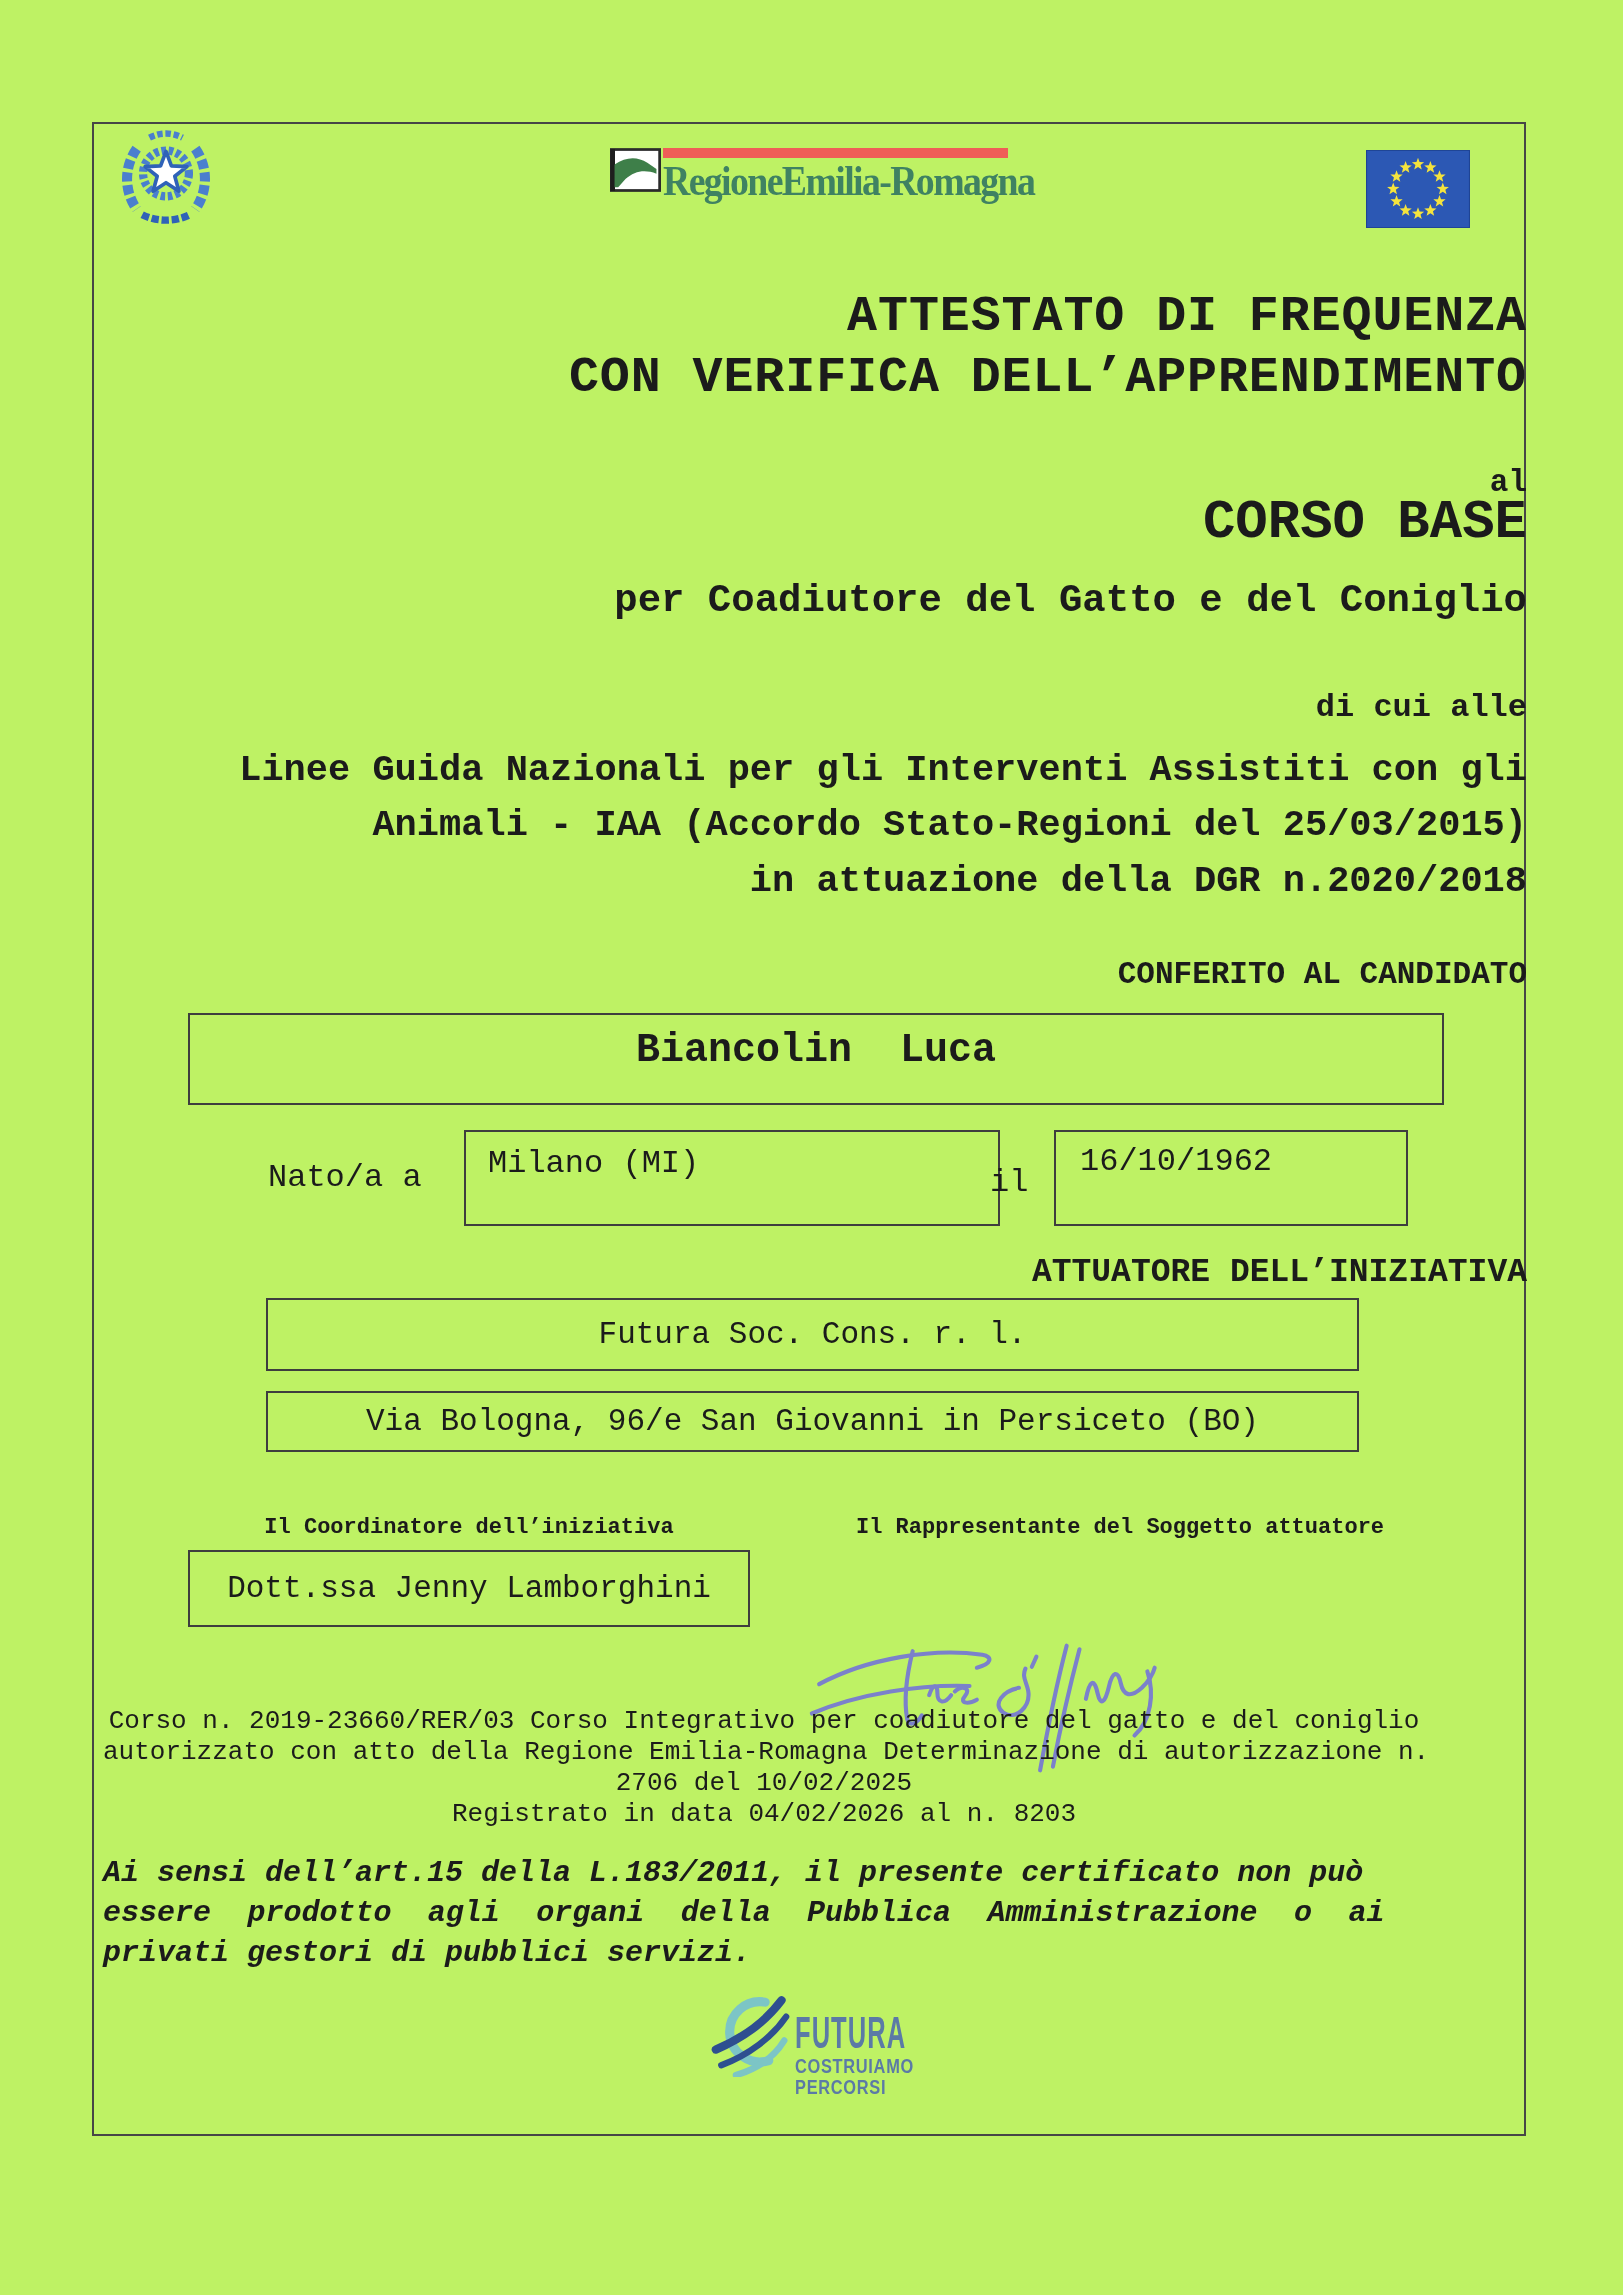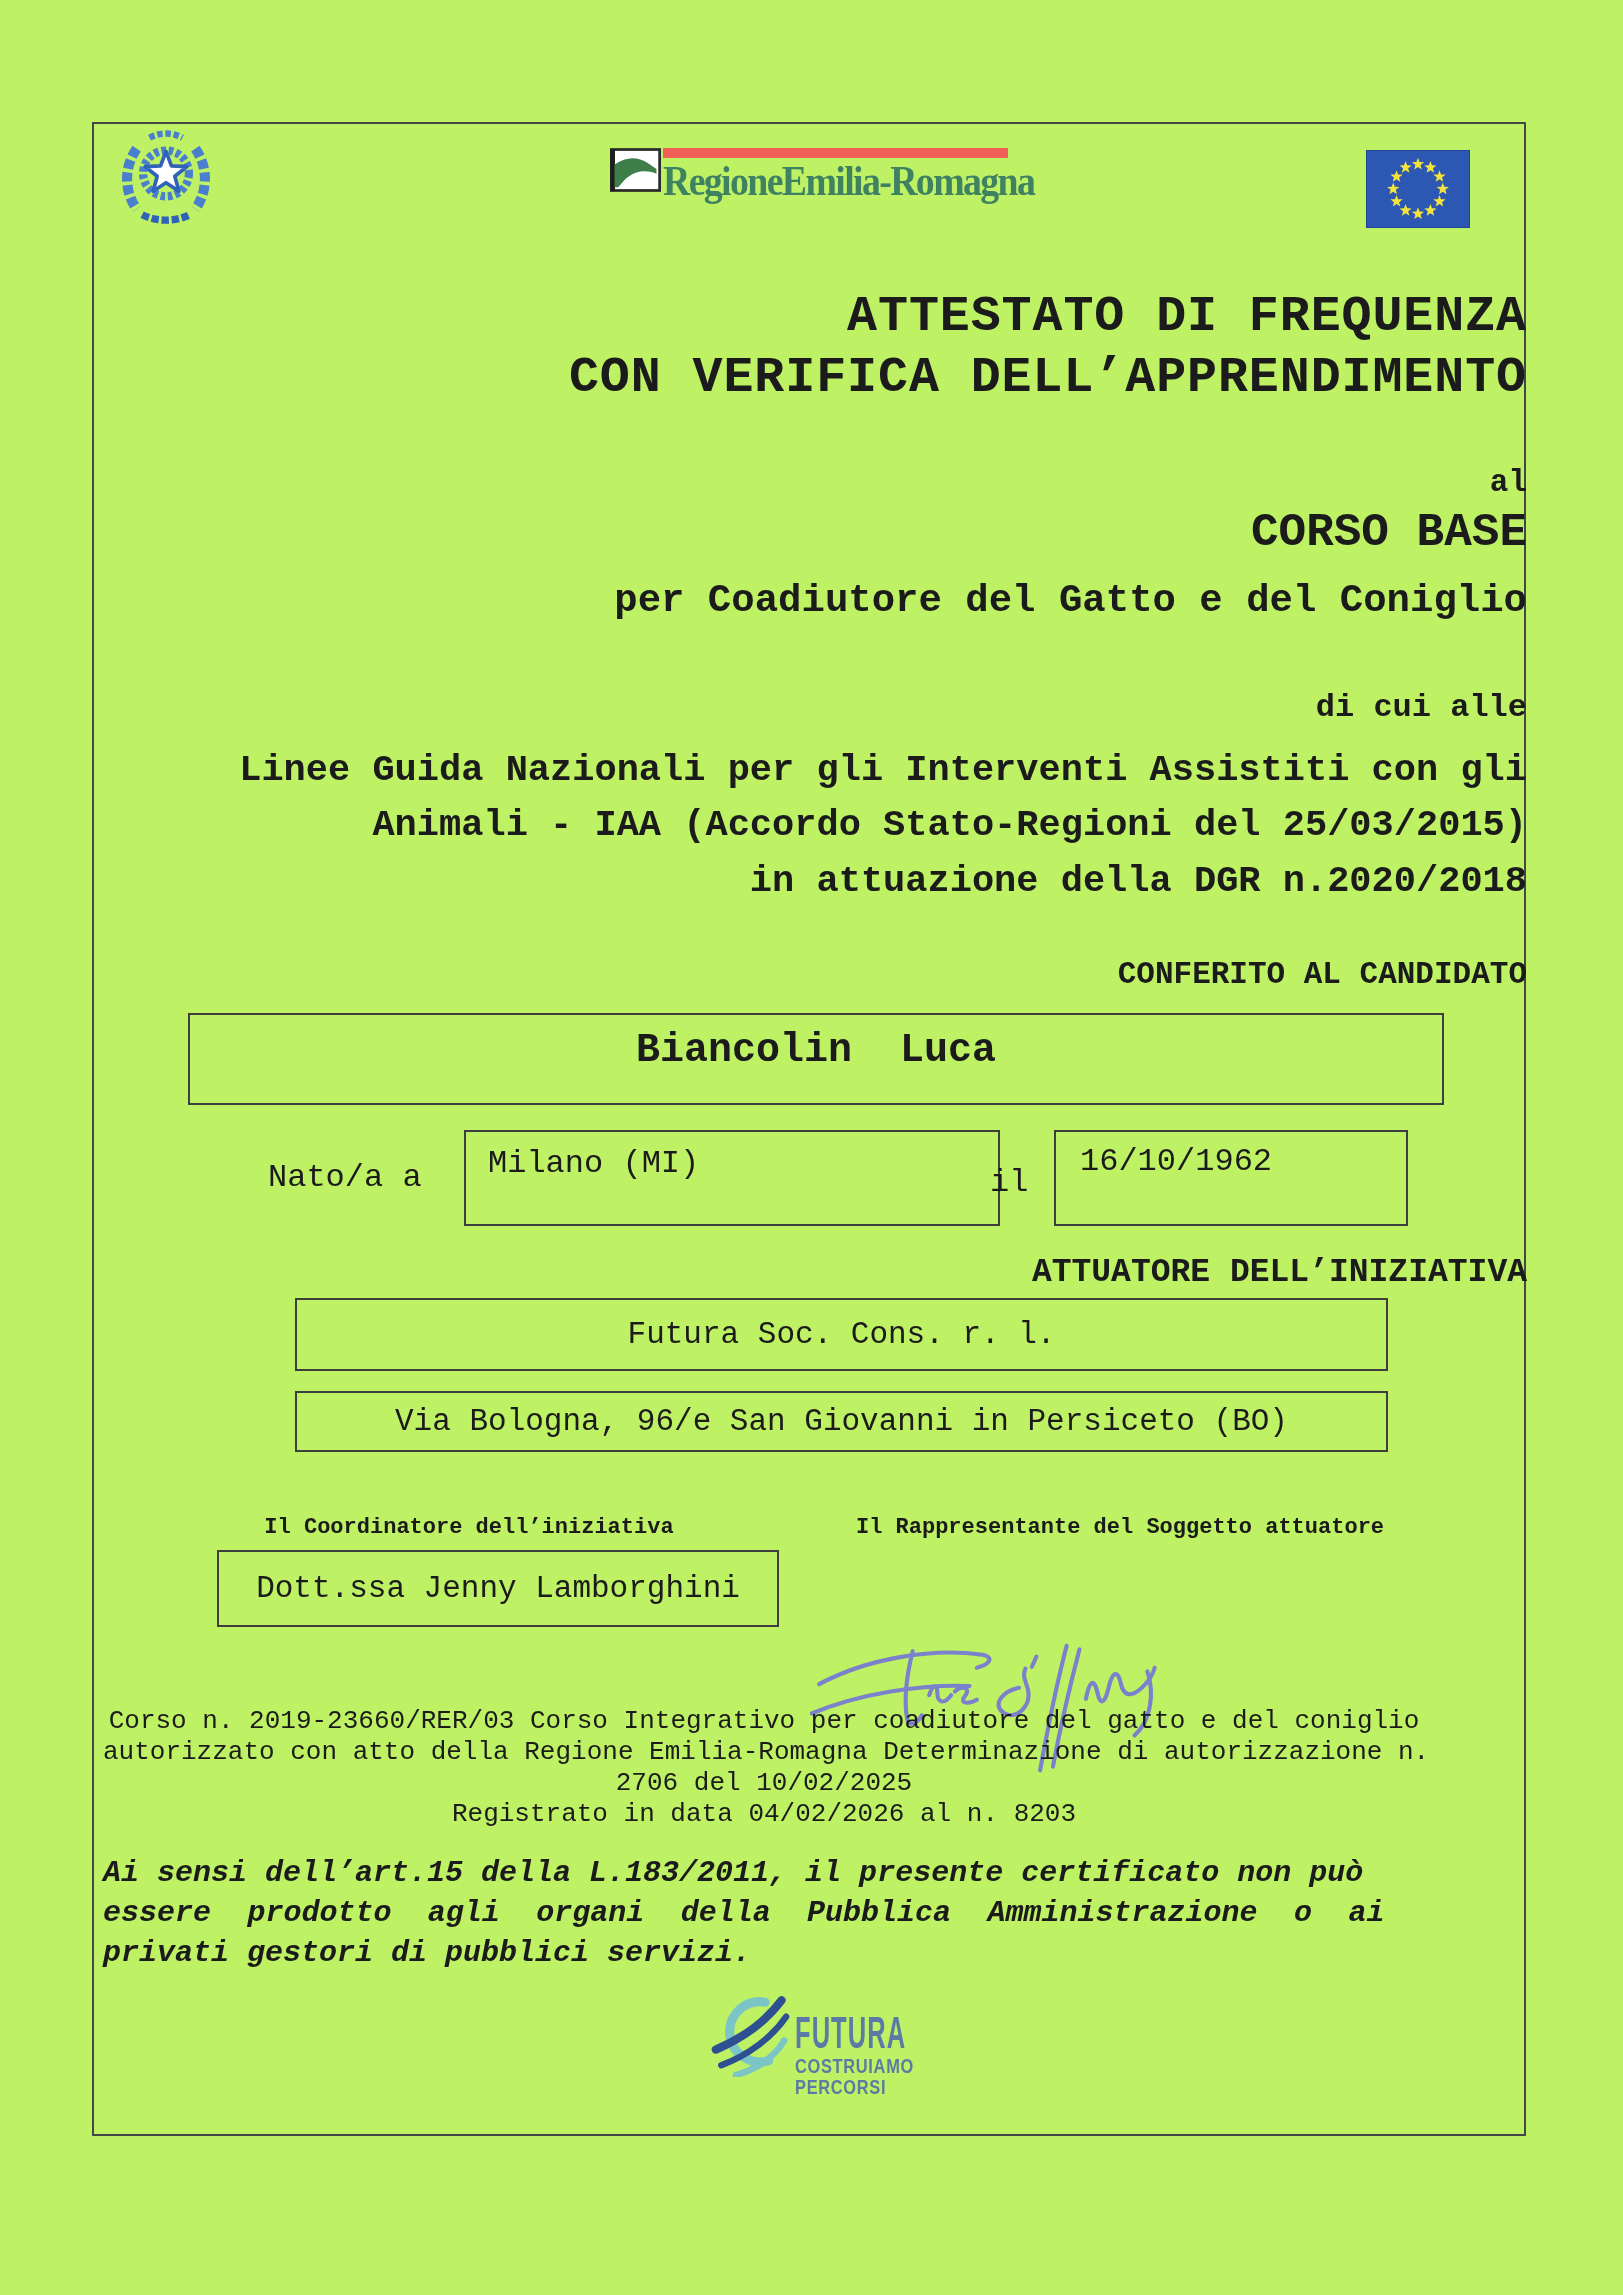--- a/index.html
+++ b/index.html
@@ -3,21 +3,21 @@
 <meta charset="utf-8">
 <style>
   html,body{margin:0;padding:0;background:#ffffff;}
   .page{position:relative;width:1624px;height:2296px;background:#bef264;
         font-family:"Liberation Mono","DejaVu Sans Mono",monospace;color:#1b1b1b;overflow:hidden;}
   .abs{position:absolute;}
   .ctr{position:absolute;left:92px;width:1435px;text-align:right;white-space:nowrap;}
   .b{font-weight:700;}
   .frame{position:absolute;left:92px;top:122px;width:1430px;height:2010px;border:2.8px solid #464646;}
   .box{position:absolute;border:2.8px solid #3e3e3e;background:transparent;box-sizing:border-box;}
-  .flexc{display:flex;align-items:center;justify-content:center;margin-left:29px;}
+  .flexc{display:flex;align-items:center;justify-content:center;}
   .title{font-size:50px;font-weight:700;letter-spacing:0.9px;}
   .prem{font-size:37px;font-weight:700;}
   .fieldtxt{font-size:32px;}
   .sig-label{position:absolute;font-size:22px;font-weight:700;text-align:center;white-space:nowrap;}
   .infoline{font-size:26px;line-height:31px;text-align:center;white-space:nowrap;}
   .legal{font-size:30px;line-height:40px;font-weight:700;font-style:italic;white-space:nowrap;}
   .legal-just{word-spacing:18.4px;}
   
   .re-text{position:absolute;font-family:"Liberation Serif","DejaVu Serif",serif;font-weight:700;
            font-size:42px;color:#3f8262;letter-spacing:-1.8px;transform:scaleX(.9);transform-origin:left top;white-space:nowrap;}
@@ -76,21 +76,21 @@
         <polygon points="29.5,35.5 31.2,40.1 36.2,40.3 32.3,43.4 33.6,48.2 29.5,45.4 25.4,48.2 26.7,43.4 22.8,40.3 27.8,40.1"></polygon>
           <polygon points="33.1,22.0 34.8,26.6 39.8,26.8 35.9,29.9 37.2,34.7 33.1,31.9 29.0,34.7 30.3,29.9 26.4,26.8 31.4,26.6"></polygon>
           <polygon points="43.0,12.1 44.7,16.7 49.7,16.9 45.8,20.0 47.1,24.8 43.0,22.0 38.9,24.8 40.2,20.0 36.3,16.9 41.3,16.7"></polygon>
       </g>
     </svg>
   </div>
 
   <div class="ctr title" style="top:288px;">ATTESTATO DI FREQUENZA</div>
   <div class="ctr title" style="top:349px;">CON VERIFICA DELL’APPRENDIMENTO</div>
   <div class="ctr b" style="top:465px;font-size:31px;">al</div>
-  <div class="ctr b" style="top:507px;font-size:46px;">CORSO BASE</div>
+  <div class="ctr b" style="top:492px;font-size:54px;">CORSO BASE</div>
   <div class="ctr b" style="top:579px;font-size:39px;">per Coadiutore del Gatto e del Coniglio</div>
 
   <div class="ctr b" style="top:689px;font-size:32px;">di cui alle</div>
   <div class="ctr prem" style="top:749px;">Linee Guida Nazionali per gli Interventi Assistiti con gli</div>
   <div class="ctr prem" style="top:804px;">Animali - IAA (Accordo Stato-Regioni del 25/03/2015)</div>
   <div class="ctr prem" style="top:860px;">in attuazione della DGR n.2020/2018</div>
 
   <div class="ctr b" style="top:957px;font-size:31px;">CONFERITO AL CANDIDATO</div>
 
   <div class="box" style="left:188px;top:1013px;width:1256px;height:92px;display:flex;justify-content:center;align-items:flex-start;padding-top:13px;">

